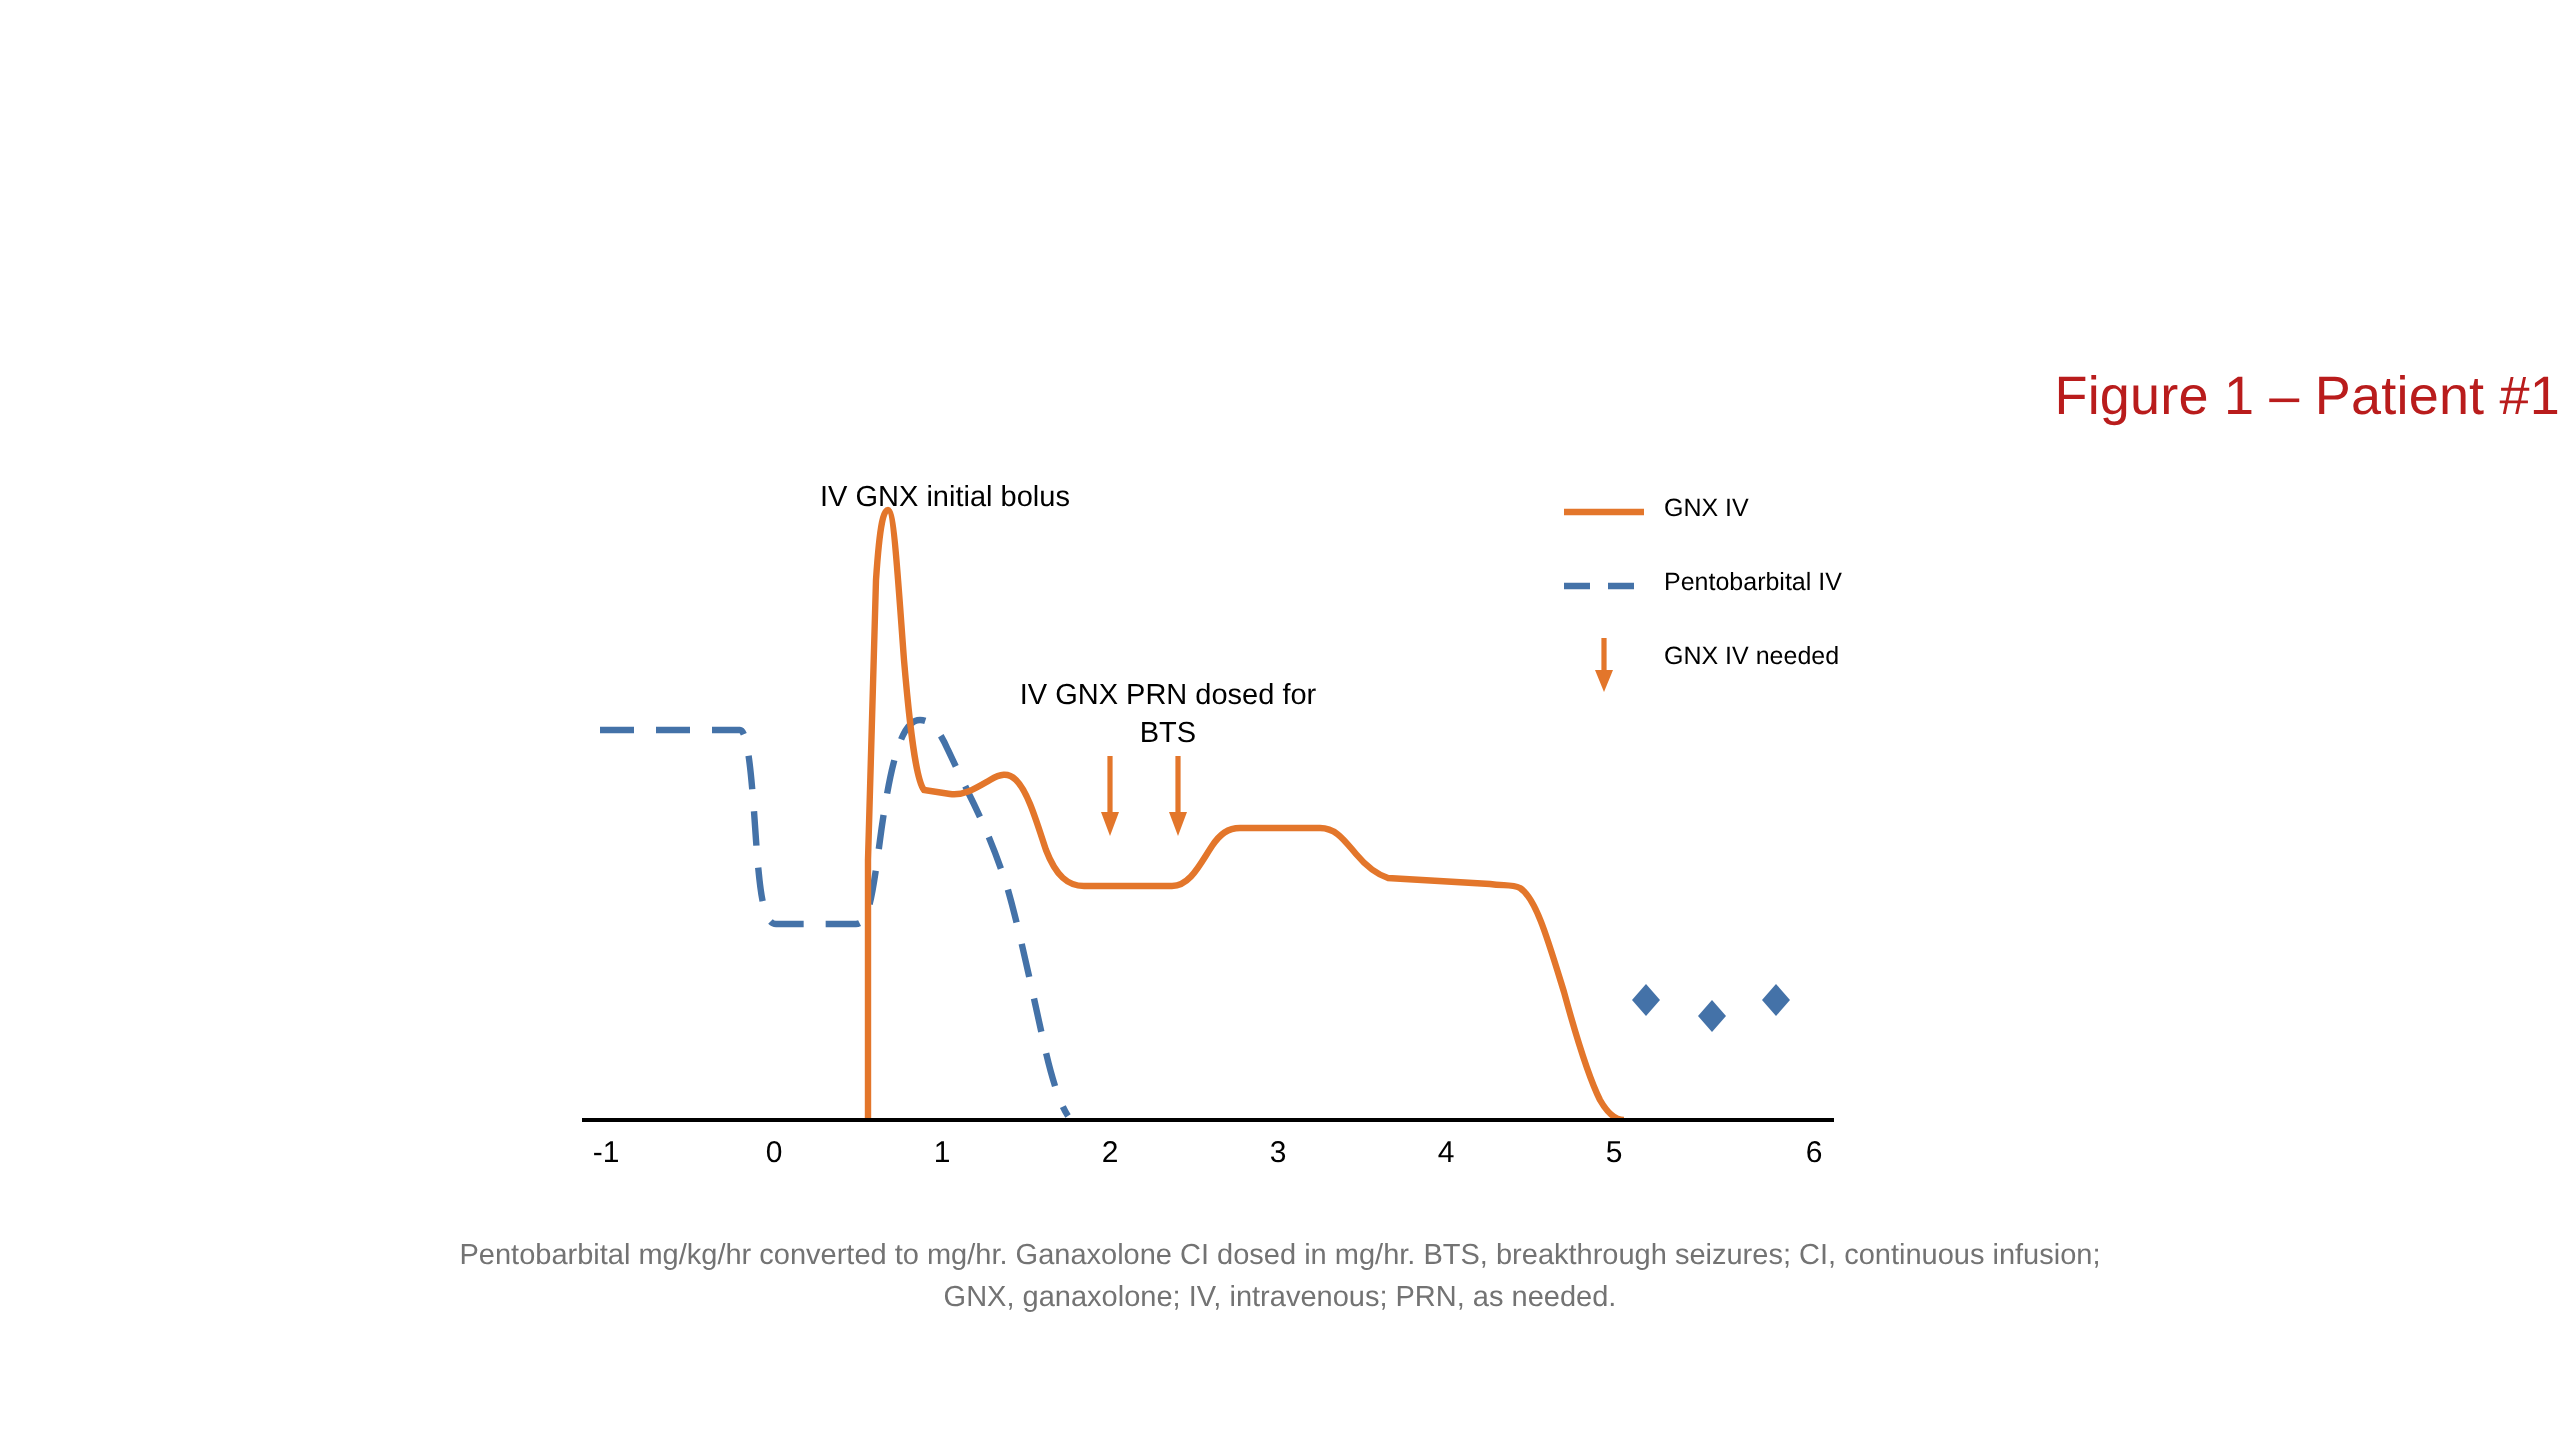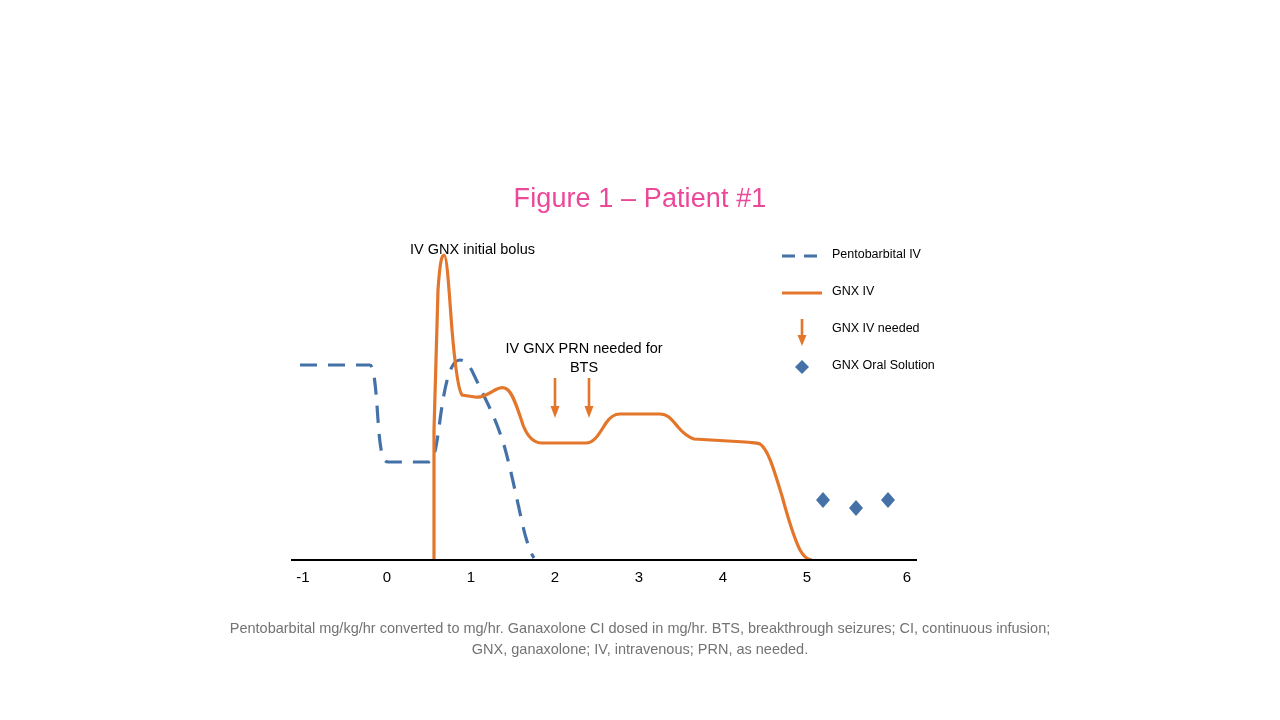--- a/index.html
+++ b/index.html
@@ -17,24 +17,24 @@
   }
   #slide {
     position: absolute;
     inset: 0;
   }
   #chart-title {
     position: absolute;
     left: 0;
     top: 183px;
     width: 1280px;
-    text-align: center;
+    text-align: right;
     font-size: 27px;
     font-weight: 400;
-    color: #ec4899;
+    color: #b91c1c;
     letter-spacing: 0.1px;
   }
   #plot-area {
     position: absolute;
     left: 290px;
     top: 230px;
     width: 630px;
     height: 330px;
   }
   #plot-svg {
@@ -171,53 +171,45 @@
     <span style="left:96px;">0</span>
     <span style="left:180px;">1</span>
     <span style="left:264px;">2</span>
     <span style="left:348px;">3</span>
     <span style="left:432px;">4</span>
     <span style="left:516px;">5</span>
     <span style="left:616px;">6</span>
   </div>
 
   <div class="annot" id="annot-initial-bolus">IV GNX  initial bolus</div>
-  <div class="annot" id="annot-prn-bolus">IV GNX PRN needed for BTS</div>
+  <div class="annot" id="annot-prn-bolus">IV GNX PRN dosed for BTS</div>
 
   <div id="legend">
+    <div class="legend-row">
+      <span class="legend-mark">
+        <svg width="44" height="24" viewBox="0 0 44 24">
+            <line x1="2" y1="12" x2="42" y2="12" stroke="#e3762b" stroke-width="3.2"></line>
+          </svg>
+      </span>
+      <span class="legend-label">GNX IV</span>
+    </div>
     <div class="legend-row">
       <span class="legend-mark">
         <svg width="44" height="24" viewBox="0 0 44 24">
             <line x1="2" y1="12" x2="42" y2="12" stroke="#4472a8" stroke-width="3.2" stroke-dasharray="13 9"></line>
           </svg>
       </span>
       <span class="legend-label">Pentobarbital IV</span>
     </div>
     <div class="legend-row">
       <span class="legend-mark">
-        <svg width="44" height="24" viewBox="0 0 44 24">
-            <line x1="2" y1="12" x2="42" y2="12" stroke="#e3762b" stroke-width="3.2"></line>
-          </svg>
-      </span>
-      <span class="legend-label">GNX IV</span>
-    </div>
-    <div class="legend-row">
-      <span class="legend-mark">
         <svg width="44" height="30" viewBox="0 0 44 30">
             <line x1="22" y1="1" x2="22" y2="20" stroke="#e3762b" stroke-width="2.6"></line>
             <polygon points="22,28 17.5,17 26.5,17" fill="#e3762b"></polygon>
           </svg>
       </span>
       <span class="legend-label">GNX IV needed</span>
     </div>
-    <div class="legend-row">
-      <span class="legend-mark">
-        <svg width="44" height="24" viewBox="0 0 44 24">
-            <polygon points="22,5 29,12 22,19 15,12" fill="#4472a8"></polygon>
-          </svg>
-      </span>
-      <span class="legend-label">GNX Oral Solution</span>
-    </div>
   </div>
 
   <div id="caption">Pentobarbital mg/kg/hr converted to mg/hr. Ganaxolone CI dosed in mg/hr. BTS, breakthrough seizures; CI, continuous infusion; GNX, ganaxolone; IV, intravenous; PRN, as needed.</div>
 
 </div>
 
 </body></html>

